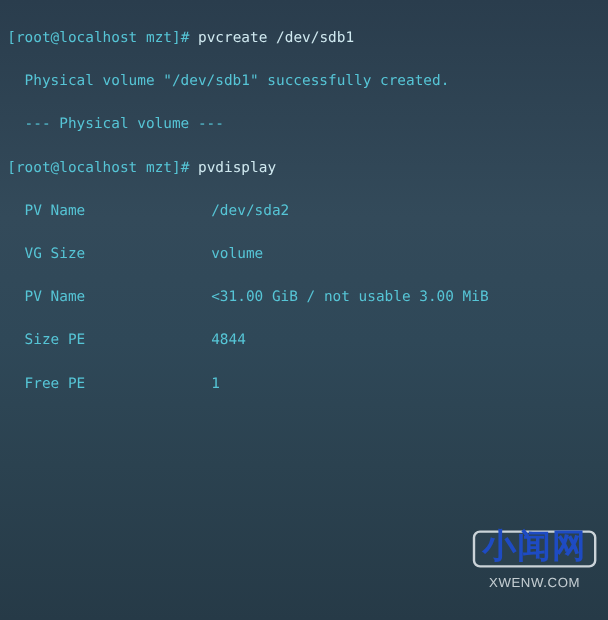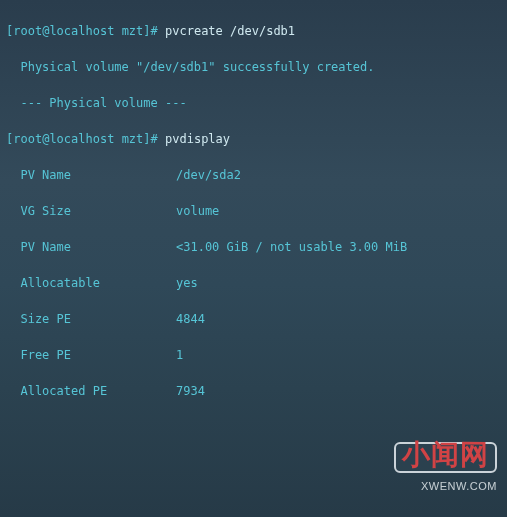--- a/index.html
+++ b/index.html
@@ -40,48 +40,45 @@
     border: 2px solid #e8eef2;
     border-radius: 6px;
     padding: 2px 6px 2px 6px;
     background: rgba(55,80,95,0.25);
     display: inline-block;
   }
   .wm-cn {
     font-family: "Microsoft YaHei", "PingFang SC", "Hiragino Sans GB", sans-serif;
     font-size: 28px;
     font-weight: 600;
-    color: #ef4444;
+    color: #1d4ed8;
     white-space: nowrap;
     letter-spacing: 1px;
   }
   .wm-url {
     font-family: Arial, sans-serif;
     font-size: 11px;
     color: #e1e8eb;
     margin-top: 4px;
     letter-spacing: 0.5px;
-    text-align: right;
   }
 </style>
 </head>
 <body>
 
 <div class="terminal">
 <span class="field-row"><span class="prompt-bracket">[</span><span class="prompt-user">root</span><span>@</span><span>localhost</span> <span>mzt</span><span class="prompt-bracket">]# </span><span class="cmd">pvcreate /dev/sdb1</span></span>
 <span class="field-row output">  Physical volume "/dev/sdb1" successfully created.</span>
 <span class="field-row output">  --- Physical volume ---</span>
 <span class="field-row"><span class="prompt-bracket">[</span><span class="prompt-user">root</span><span>@</span><span>localhost</span> <span>mzt</span><span class="prompt-bracket">]# </span><span class="cmd">pvdisplay</span></span>
 <span class="field-row output"><span class="label-col">  PV Name</span><span>/dev/sda2</span></span>
 <span class="field-row output"><span class="label-col">  VG Size</span><span>volume</span></span>
 <span class="field-row output"><span class="label-col">  PV Name</span><span>&lt;31.00 GiB / not usable 3.00 MiB</span></span>
-<span class="field-row output"><span class="label-col">  Allocatable</span><span>yes</span></span>
 <span class="field-row output"><span class="label-col">  Size PE</span><span>4844</span></span>
 <span class="field-row output"><span class="label-col">  Free PE</span><span>1</span></span>
-<span class="field-row output"><span class="label-col">  Allocated PE</span><span>7934</span></span>
 <span class="field-row output"> </span>
 
 
 
 
 
 
 
 
 

